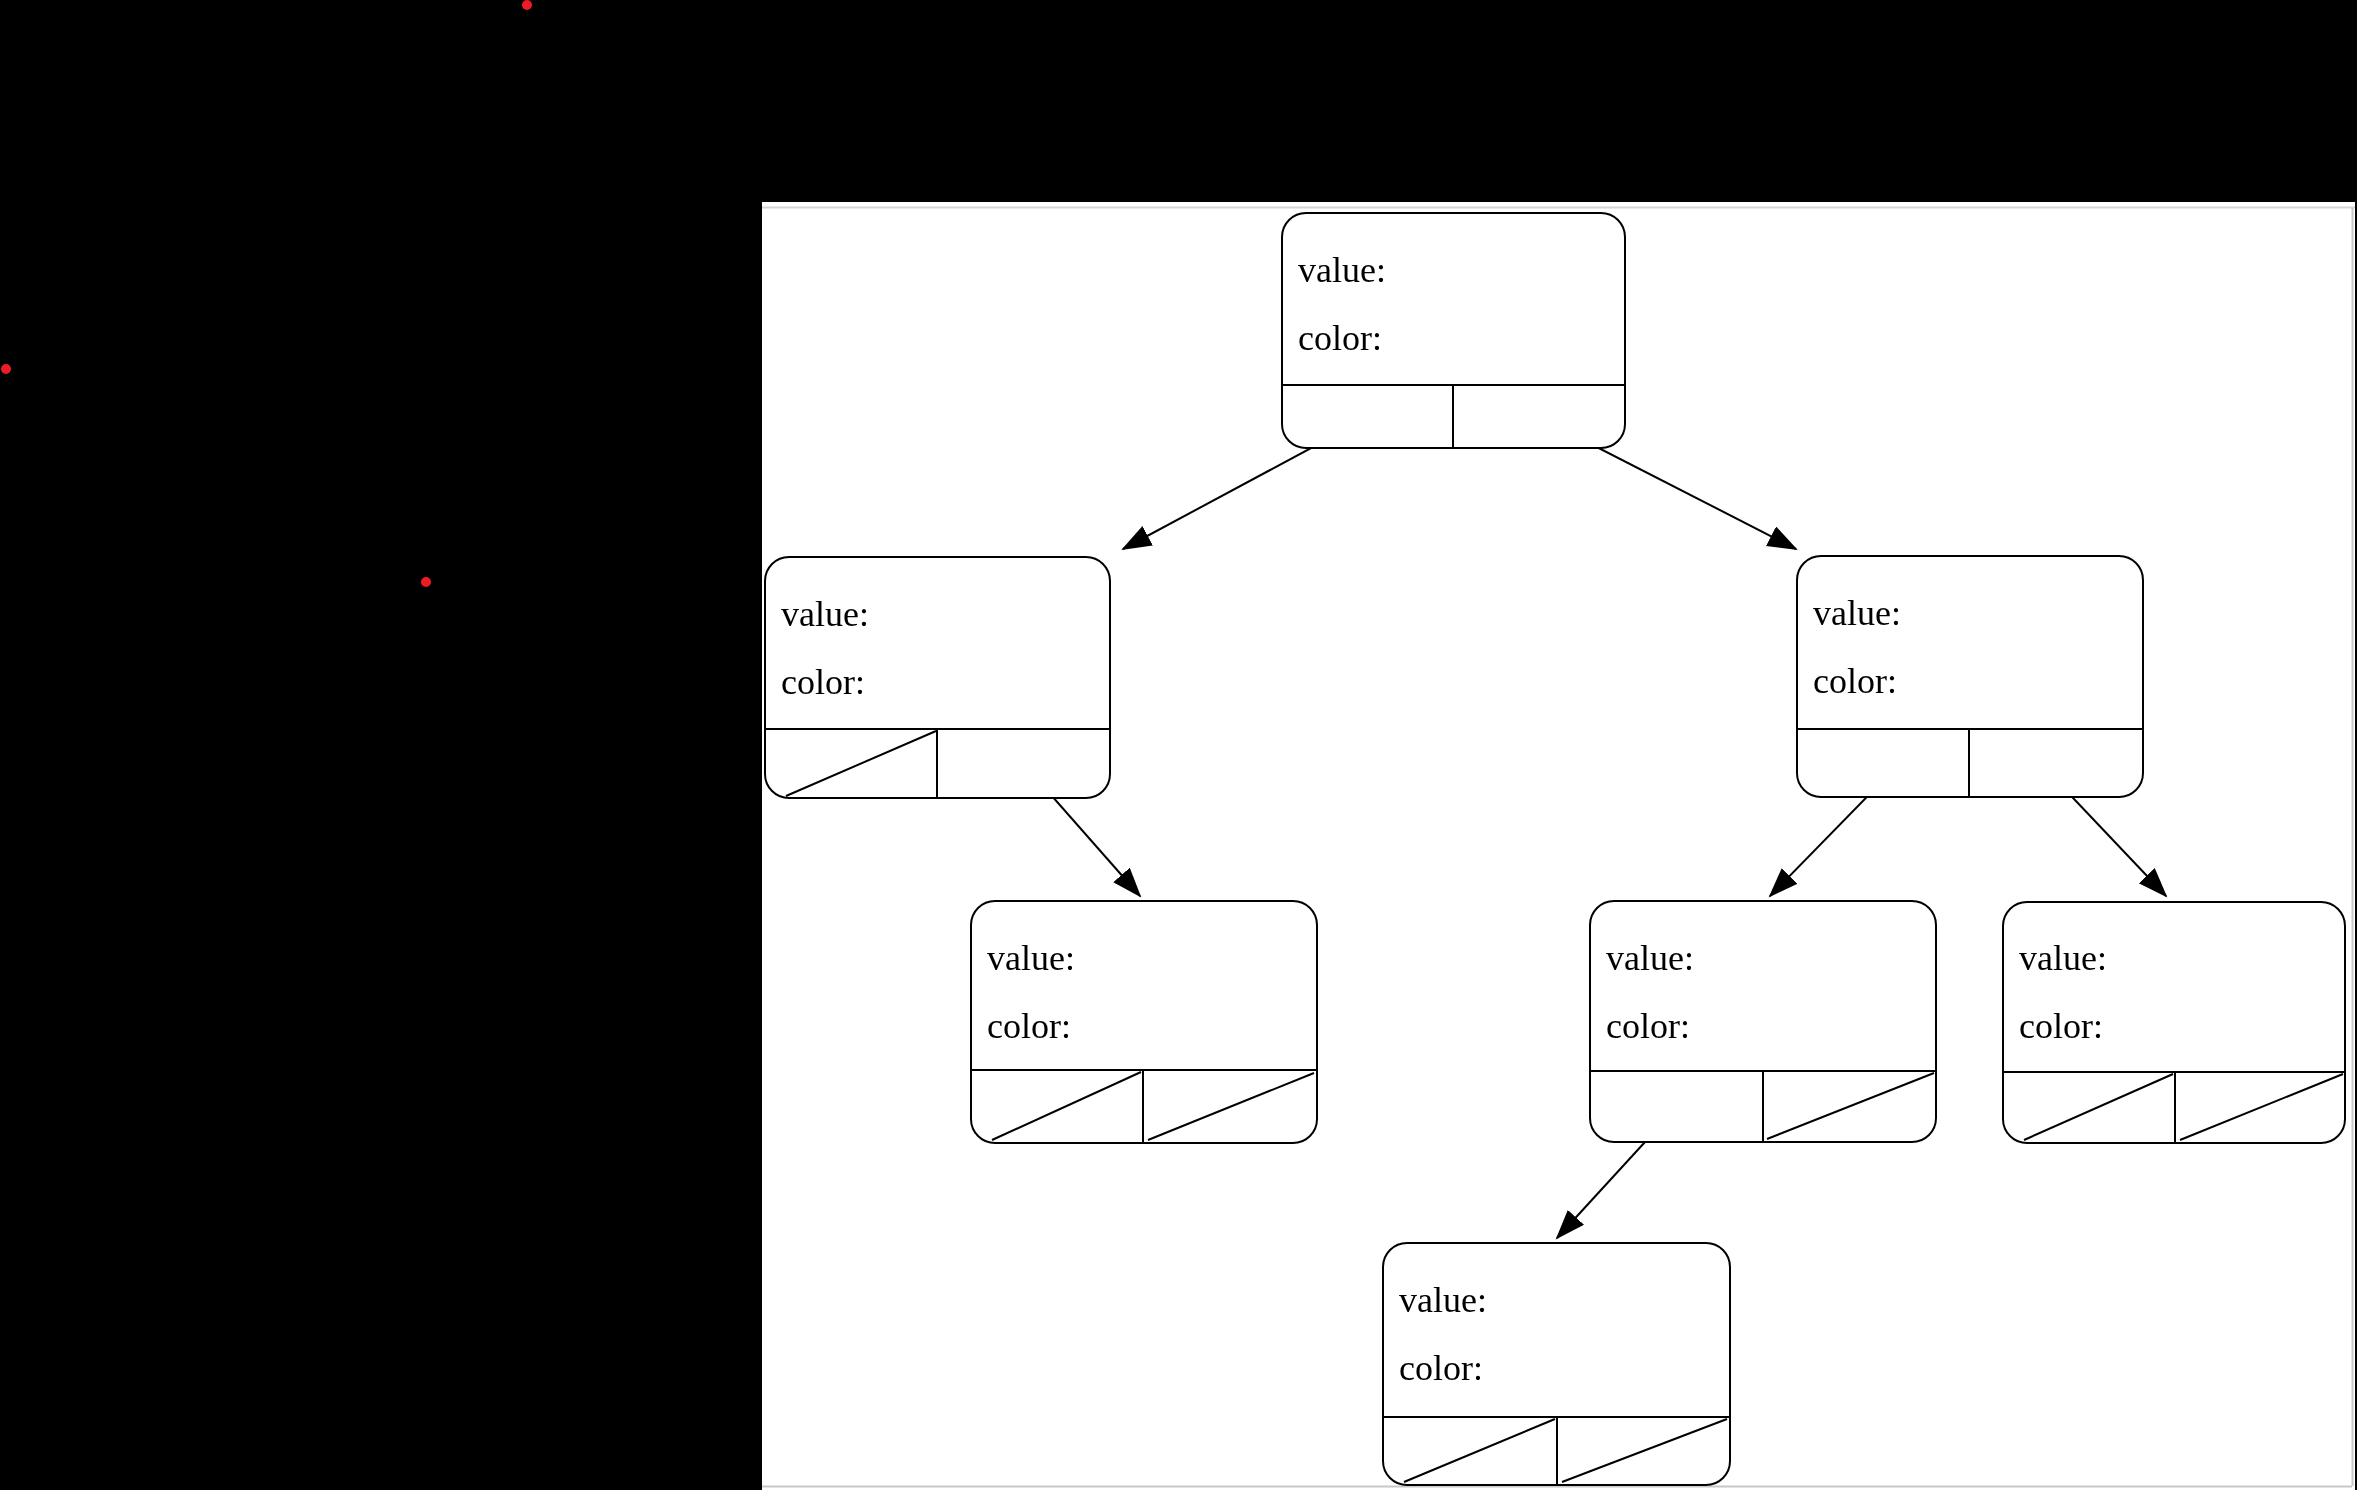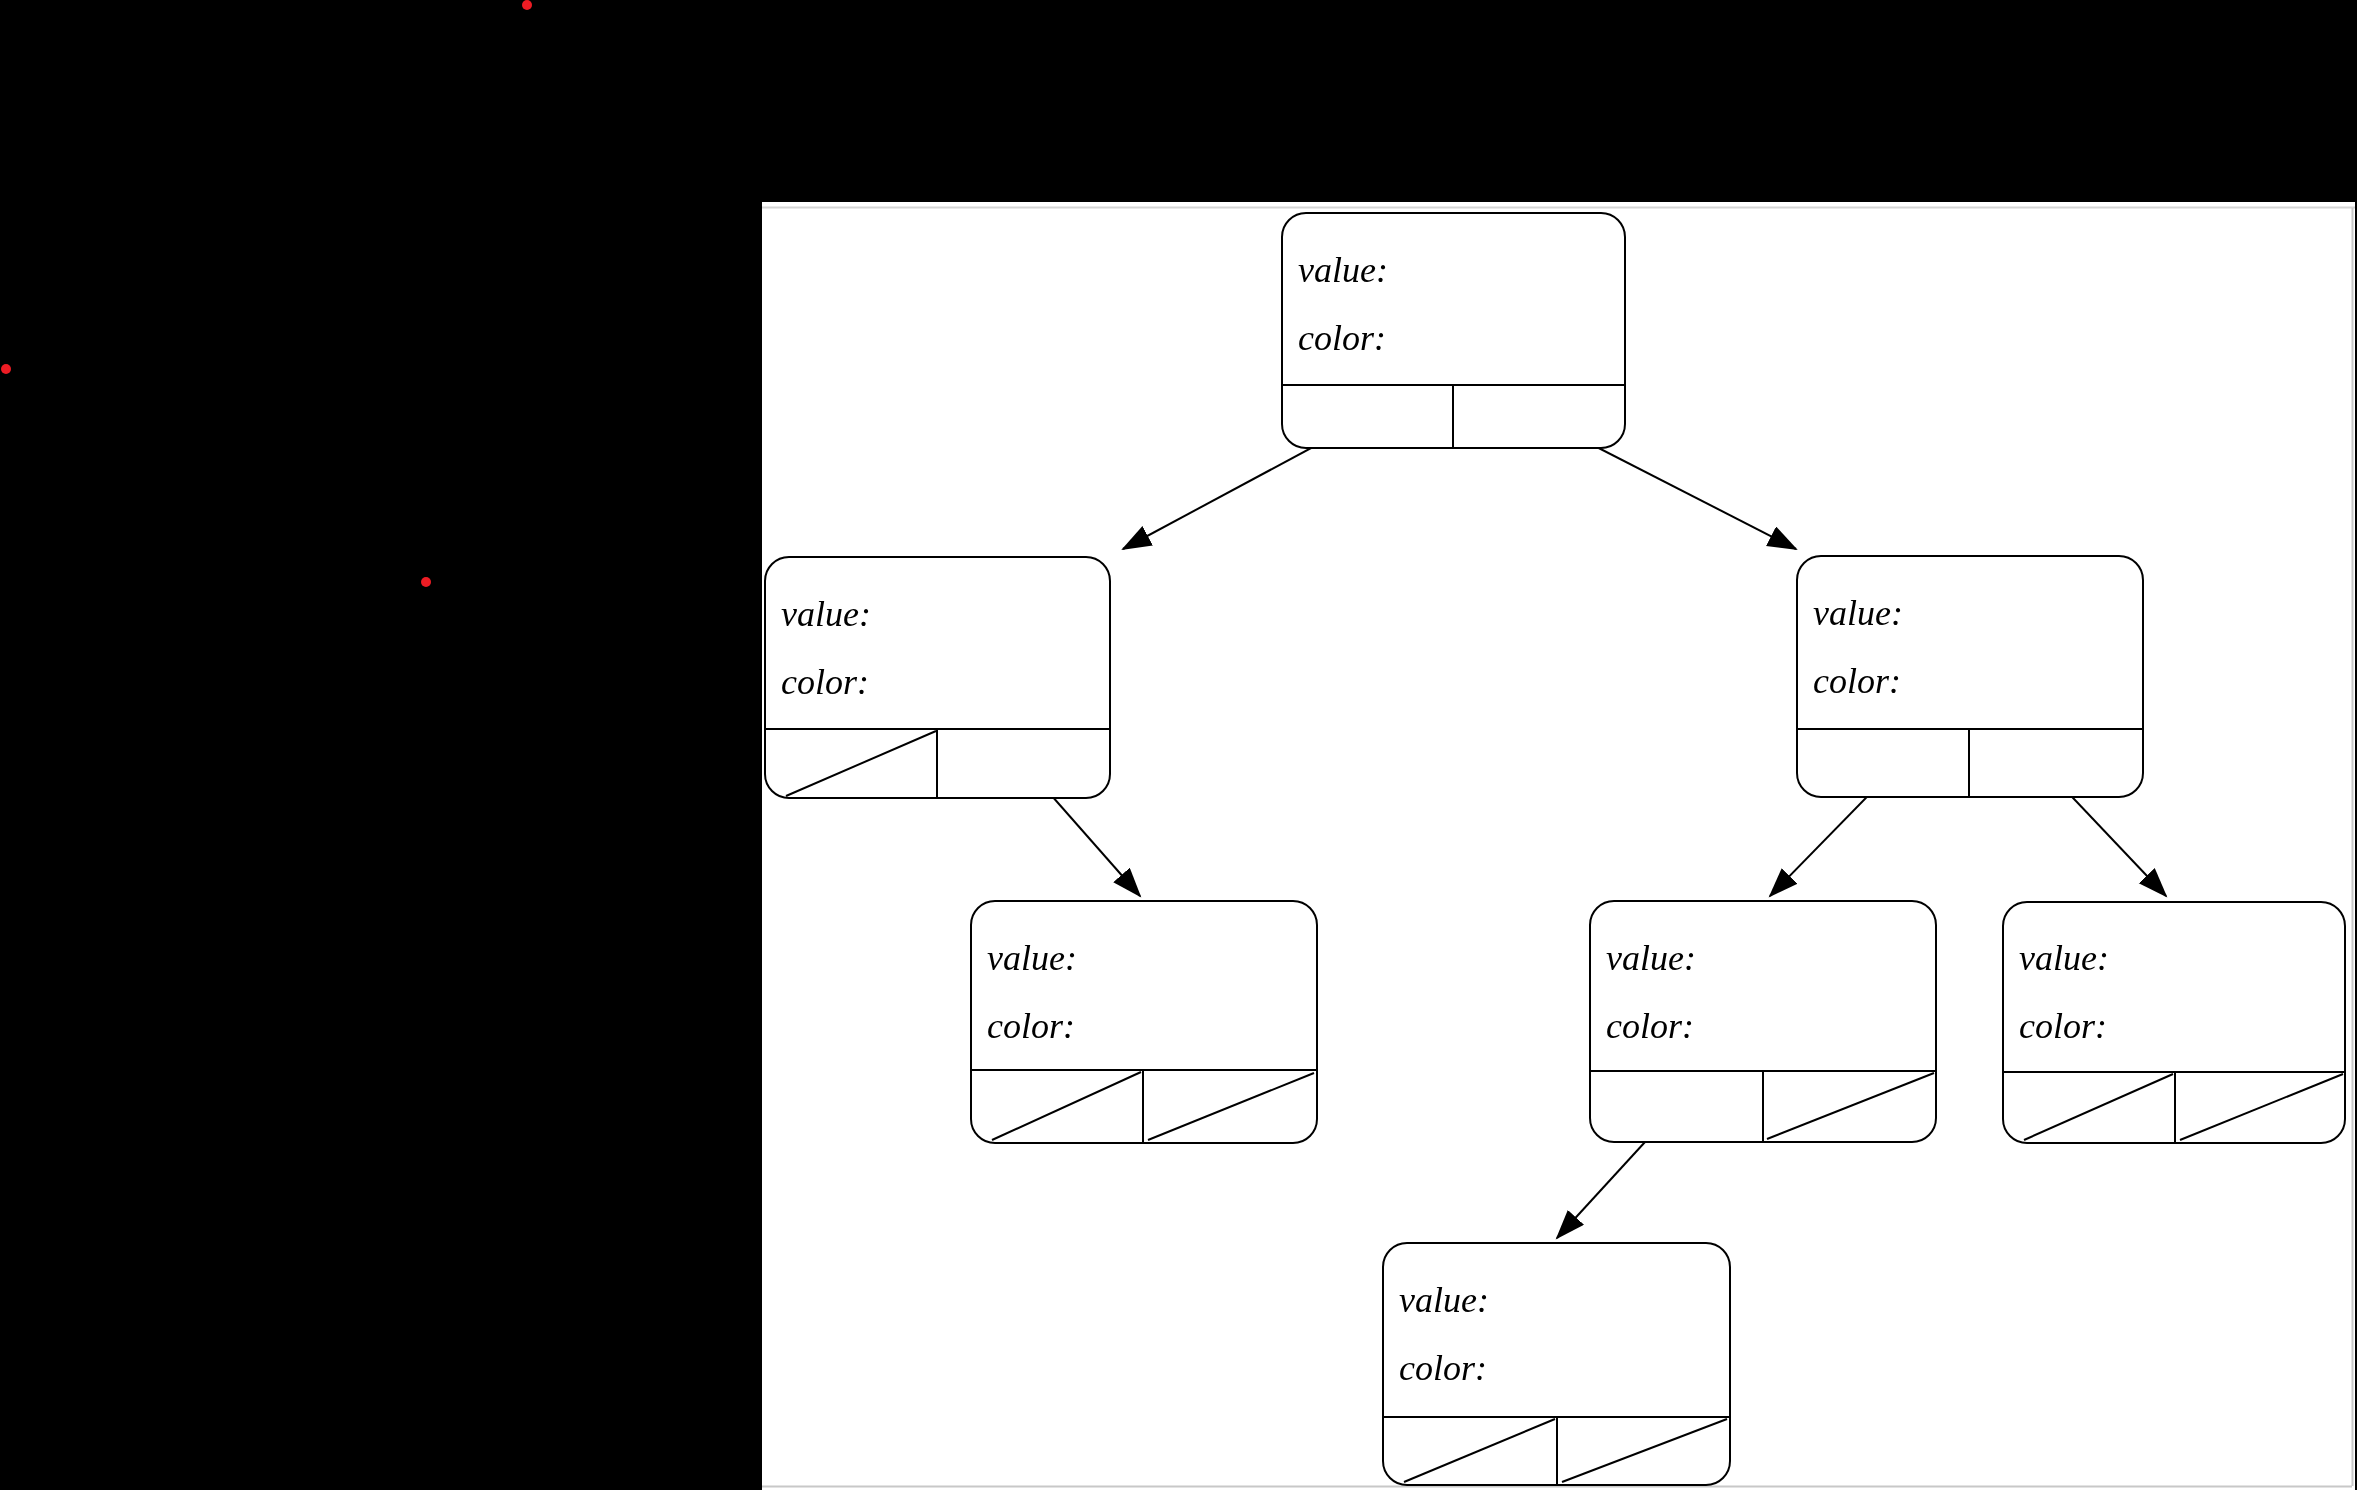--- a/index.html
+++ b/index.html
@@ -9,21 +9,20 @@
     width: 2357px;
     height: 1490px;
     overflow: hidden;
     font-family: "Liberation Serif", serif;
   }
   .stage {
     position: relative;
     width: 2357px;
     height: 1490px;
     background: #000000;
-    font-style: italic;
   }
   svg { display: block; }
   .node-box {
     fill: #ffffff;
     stroke: #000000;
     stroke-width: 2;
   }
   .divider {
     stroke: #000000;
     stroke-width: 2;

